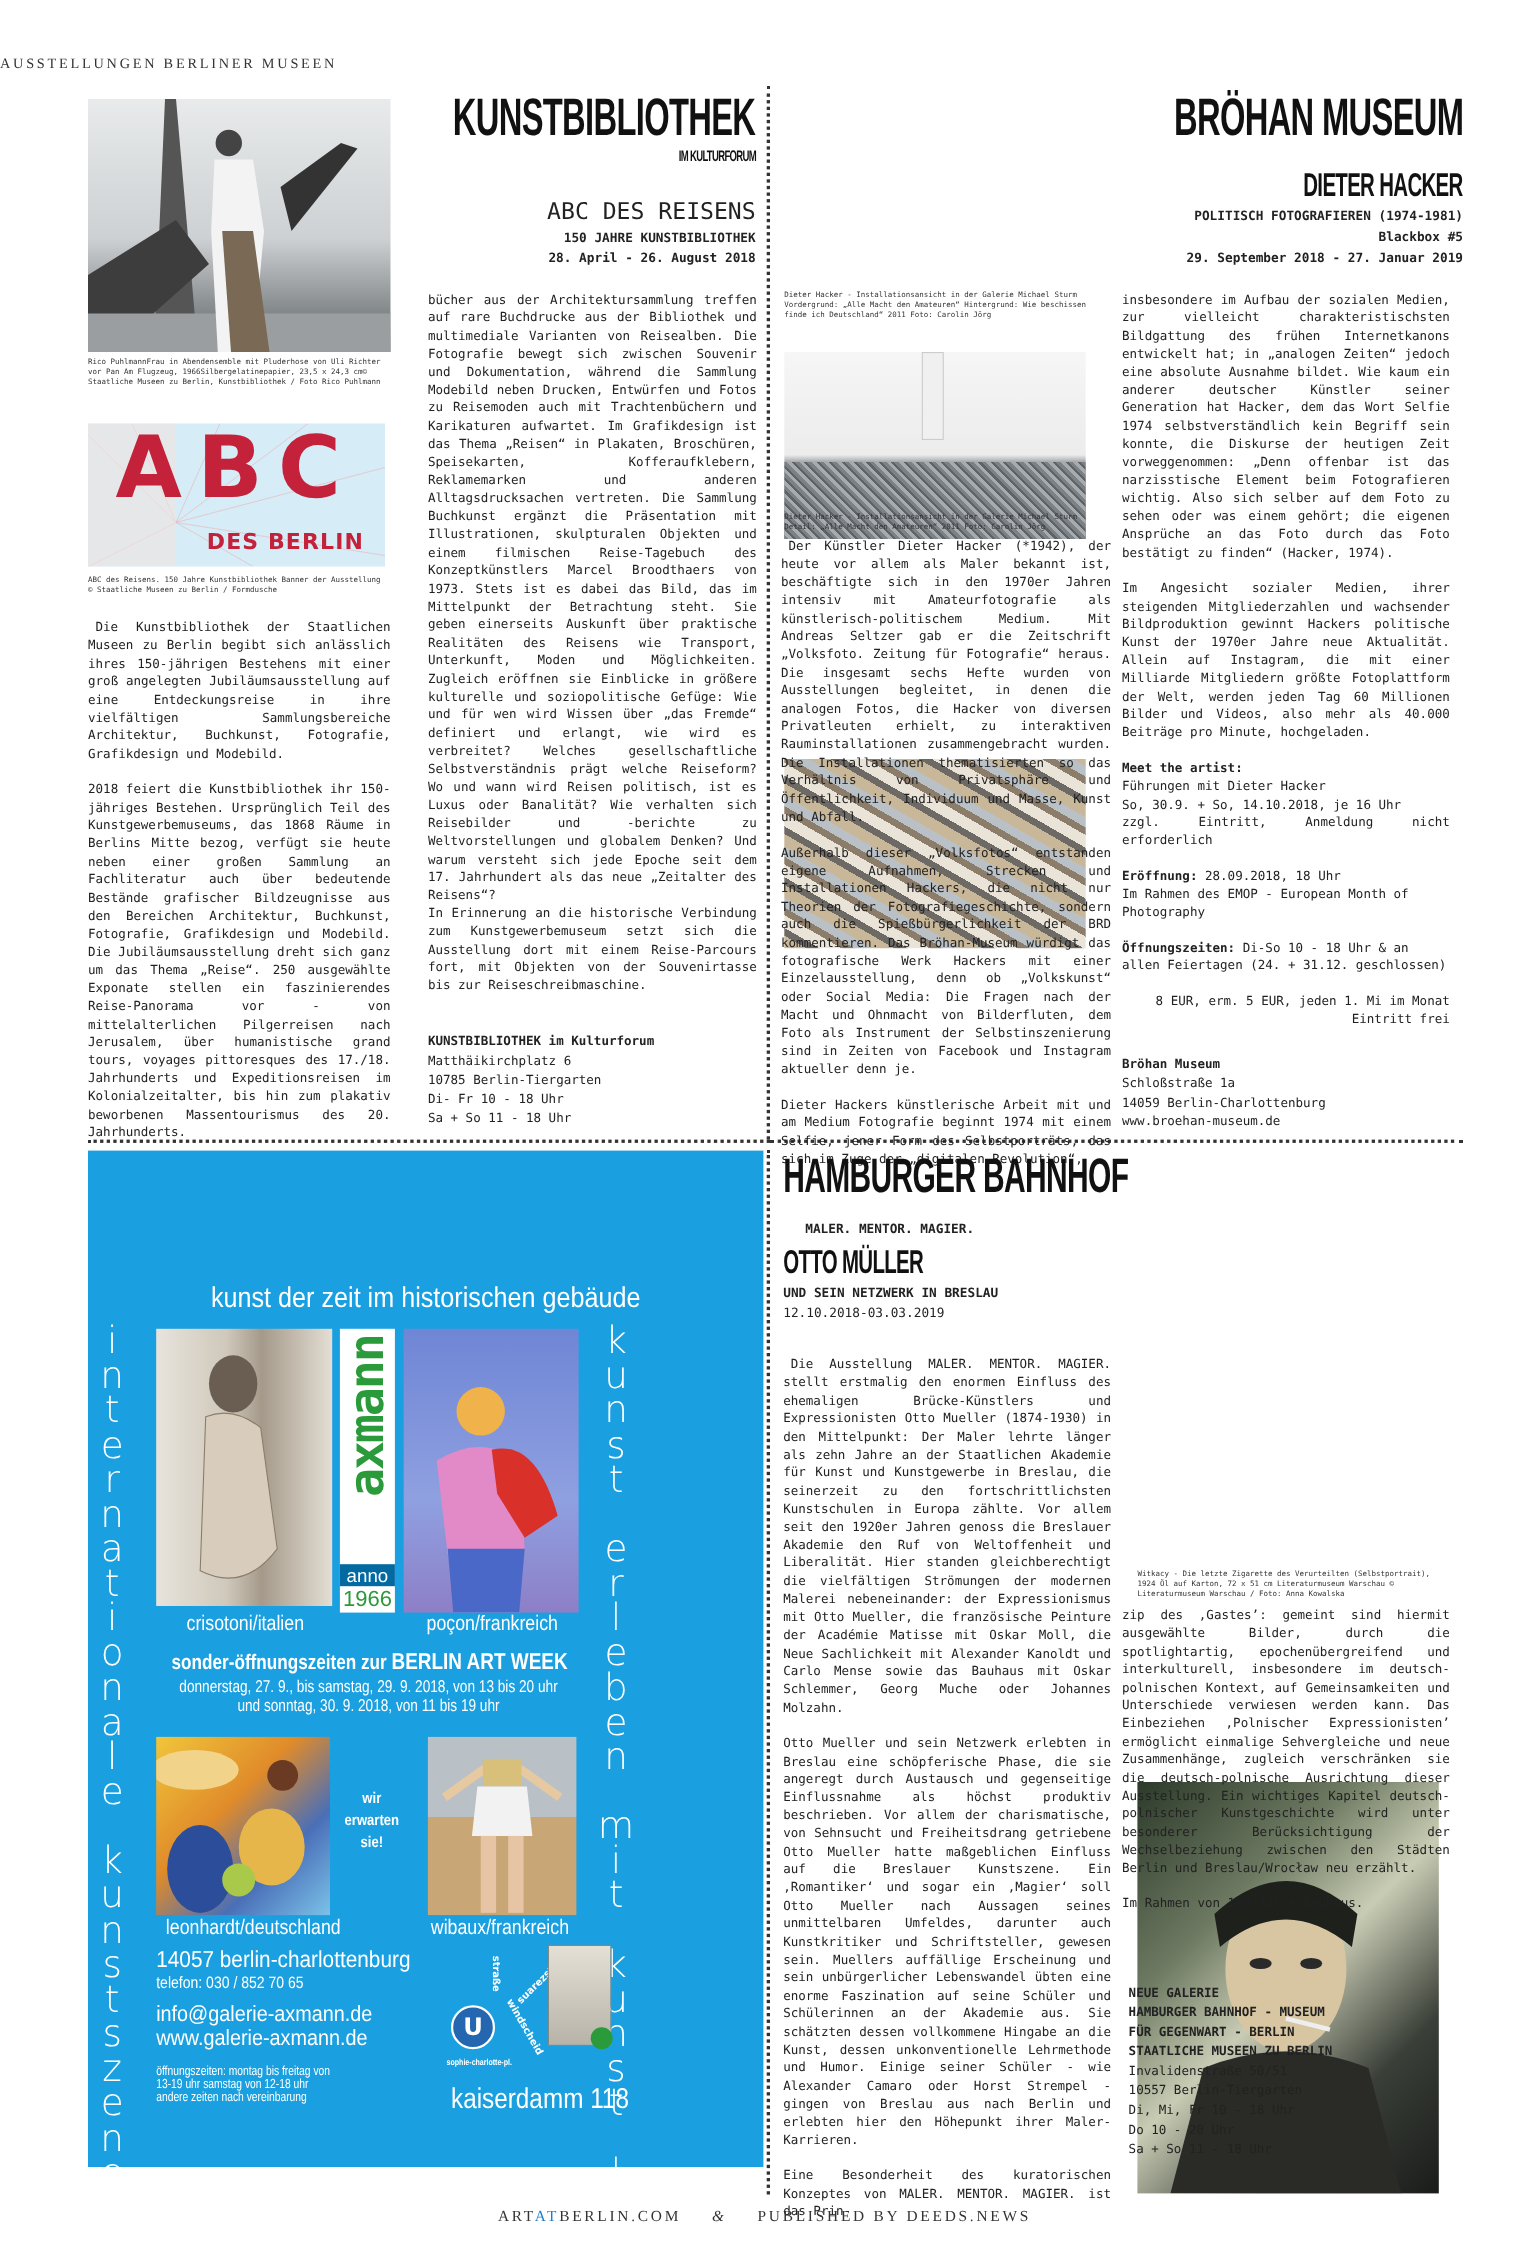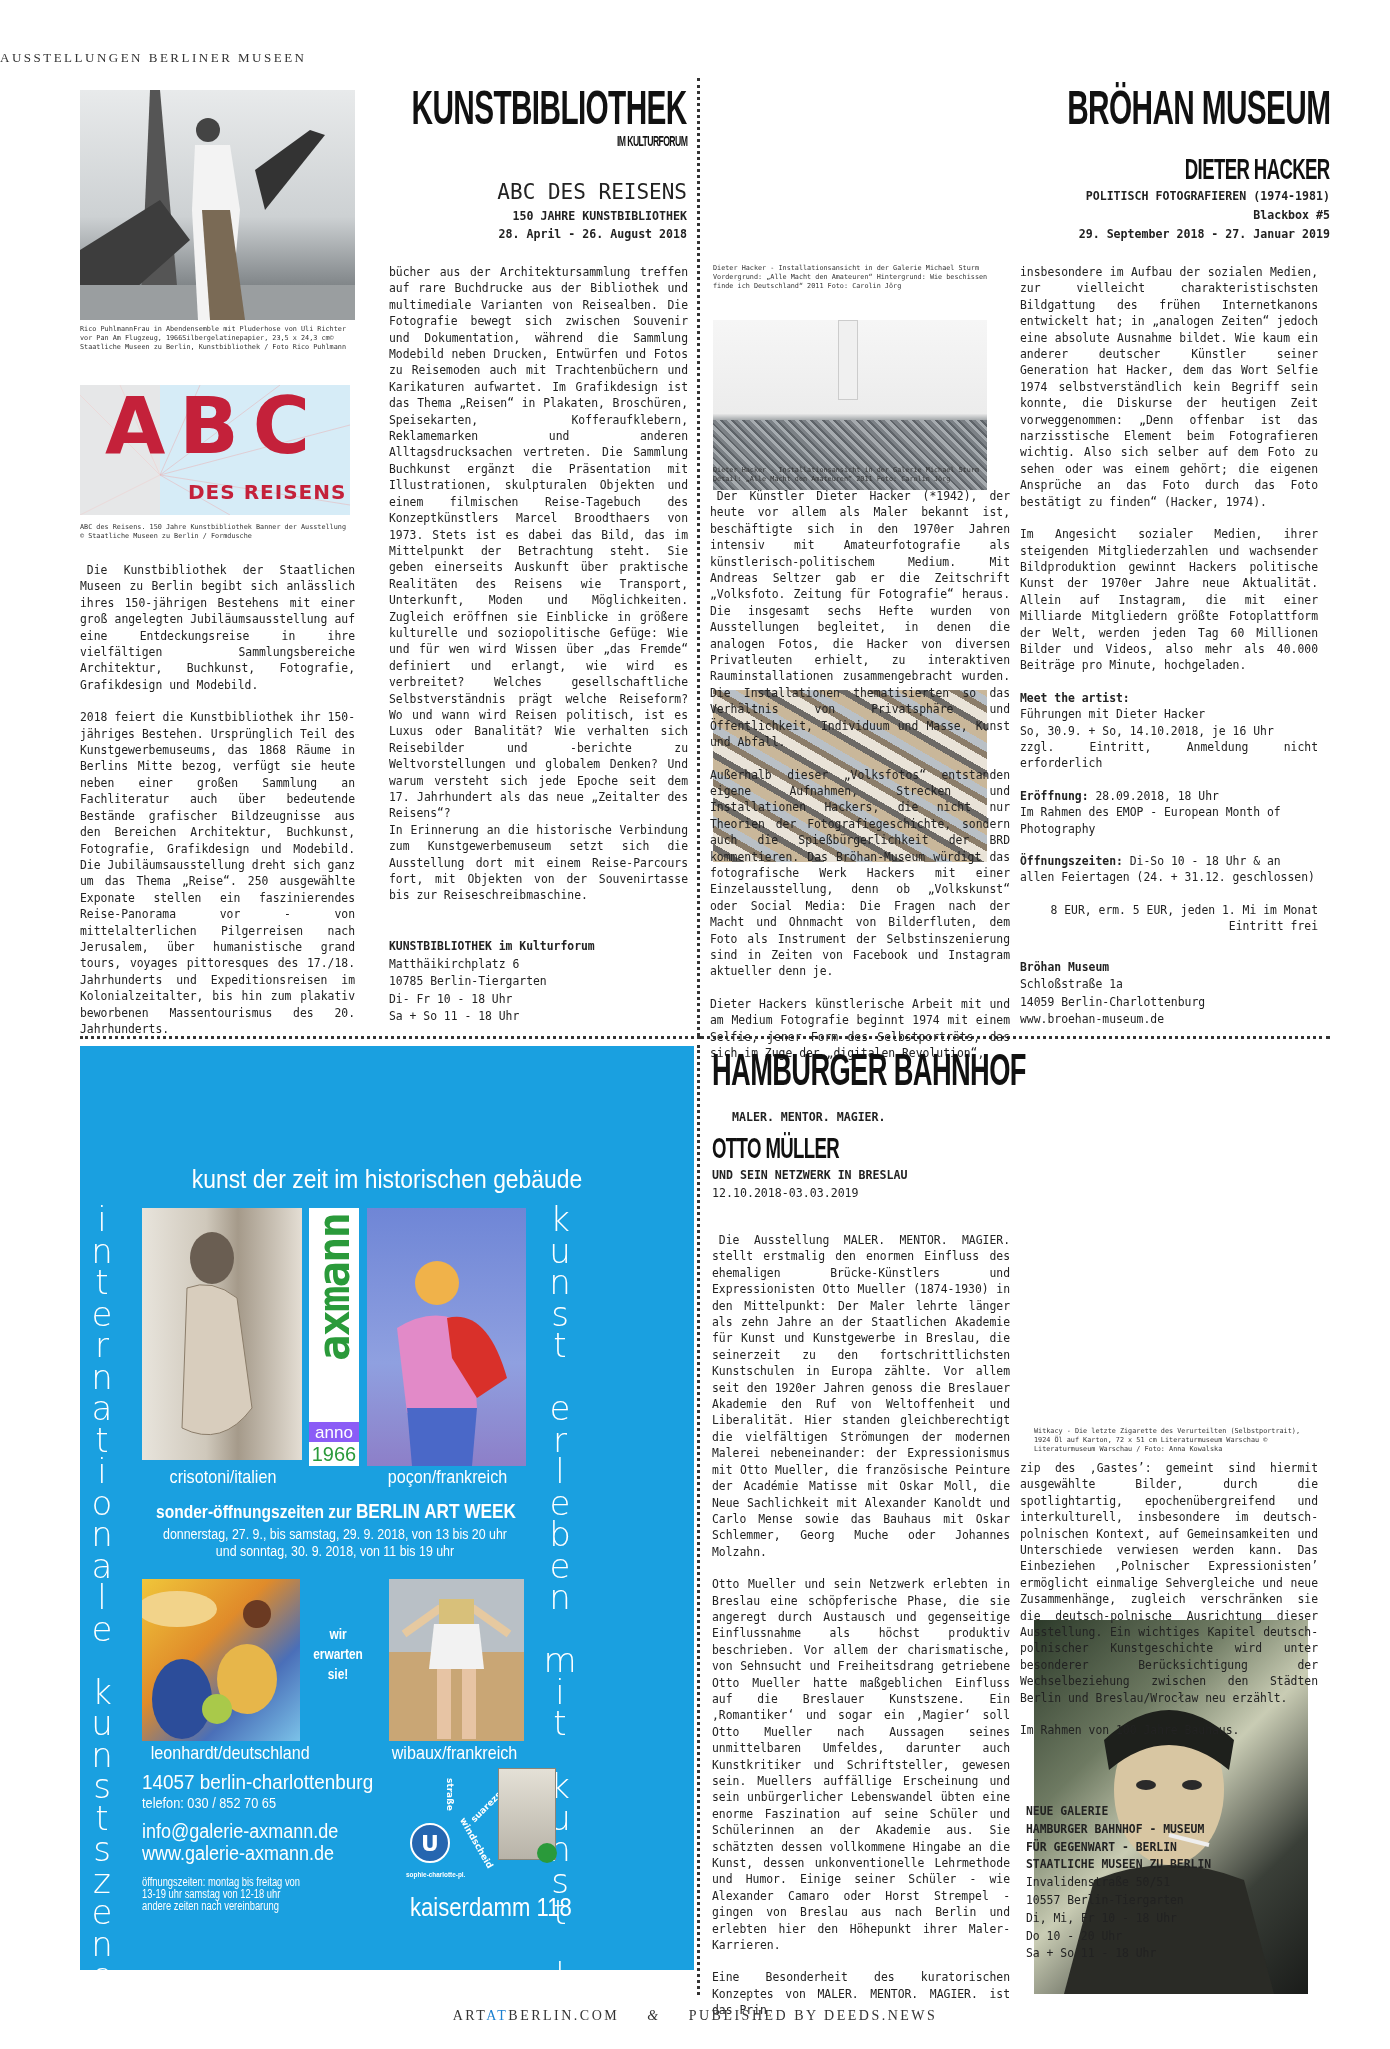--- a/index.html
+++ b/index.html
@@ -62,21 +62,21 @@
           <line x1="80" y1="90" x2="120" y2="0"></line>
         <line x1="80" y1="90" x2="200" y2="0"></line>
           <line x1="80" y1="90" x2="270" y2="40"></line>
           <line x1="80" y1="90" x2="270" y2="120"></line>
         <line x1="80" y1="90" x2="0" y2="130"></line>
           <line x1="80" y1="90" x2="150" y2="130"></line>
       </g>
       <rect x="0" y="0" width="80" height="130" fill="#f4e3dc" opacity=".55"></rect>
     </svg>
     <div class="abs" style="left:25px;top:-4px;font-family:'DejaVu Sans',sans-serif;font-weight:bold;font-size:78px;line-height:90px;letter-spacing:14px;color:#c4213a">ABC</div>
-    <div class="abs" style="left:108px;top:95px;font-family:'DejaVu Sans',sans-serif;font-weight:bold;font-size:20px;color:#c4213a;letter-spacing:1px">DES REISENS</div>
+    <div class="abs" style="left:108px;top:95px;font-family:'DejaVu Sans',sans-serif;font-weight:bold;font-size:20px;color:#c4213a;letter-spacing:1px">DES BERLIN</div>
   </div>
   <div class="abs caption" style="left:80px;top:520px;width:270px">ABC des Reisens. 150 Jahre Kunstbibliothek Banner der Ausstellung © Staatliche Museen zu Berlin / Formdusche</div>
 
   <div class="abs right condensed" style="right:703px;top:84px;font-size:48px;line-height:48px;transform:scaleX(.62)">KUNSTBIBLIOTHEK</div>
   <div class="abs right condensed" style="right:703px;top:134px;font-size:14px;line-height:14px;transform:scaleX(.62)">IM KULTURFORUM</div>
   <div class="abs right" style="right:703px;top:180px;font-size:21px;line-height:24px;color:#222">ABC DES REISENS</div>
   <div class="abs right bold" style="right:703px;top:208px;font-size:11.6px;line-height:16px">150 JAHRE KUNSTBIBLIOTHEK</div>
   <div class="abs right bold" style="right:703px;top:226px;font-size:11.6px;line-height:16px">28. April - 26. August 2018</div>
 
   <div class="abs body-text" style="left:80px;top:562px;width:275px">
@@ -206,21 +206,21 @@
     </div>
 
   <div class="painting" style="left:62px;top:162px;width:160px;height:252px;background:linear-gradient(90deg,#e8e4dc,#cfc8bb 40%,#a59a8a 60%,#e4ded4)">
     <svg width="160" height="252" viewBox="0 0 160 252">
       <ellipse cx="70" cy="50" rx="22" ry="26" fill="#6a5e52"></ellipse>
       <path d="M45 80 Q70 70 95 90 L110 200 Q80 240 40 220 Z" fill="#d8cdbd" stroke="#8b7d6a"></path>
     </svg>
   </div>
   <div class="abs" style="left:229px;top:162px;width:50px;height:258px;background:#fff;display:flex;flex-direction:column;align-items:center">
     <div style="writing-mode:vertical-rl;transform:rotate(180deg);color:#2a9a3a;font-family:'DejaVu Sans Mono',monospace;font-weight:bold;font-size:44px;line-height:44px;letter-spacing:-2px;margin-top:6px">axmann</div>
-    <div style="color:#2a9a3a;font-family:'Liberation Sans',sans-serif;font-size:17px;line-height:18px;background:#8b5cf6;color:#fff;width:100%;text-align:center;margin-top:auto;padding-top:2px">anno</div>
+    <div style="color:#2a9a3a;font-family:'Liberation Sans',sans-serif;font-size:17px;line-height:18px;background:#0369a1;color:#fff;width:100%;text-align:center;margin-top:auto;padding-top:2px">anno</div>
     <div style="color:#2a9a3a;font-family:'Liberation Sans',sans-serif;font-size:20px;line-height:24px">1966</div>
   </div>
   <div class="painting" style="left:287px;top:162px;width:159px;height:258px;background:linear-gradient(180deg,#6f86d6,#8fa0e0 60%,#8d7fc8)">
     <svg width="159" height="258" viewBox="0 0 159 258">
       <circle cx="70" cy="75" r="22" fill="#f0b24a"></circle>
       <path d="M30 120 Q70 95 105 120 L110 200 L40 205 Z" fill="#e28ac8"></path>
       <path d="M80 110 Q120 100 140 170 L110 190 L85 150 Z" fill="#d9302a"></path>
       <path d="M40 200 L110 200 L105 258 L45 258 Z" fill="#4a68c8"></path>
     </svg>
   </div>

